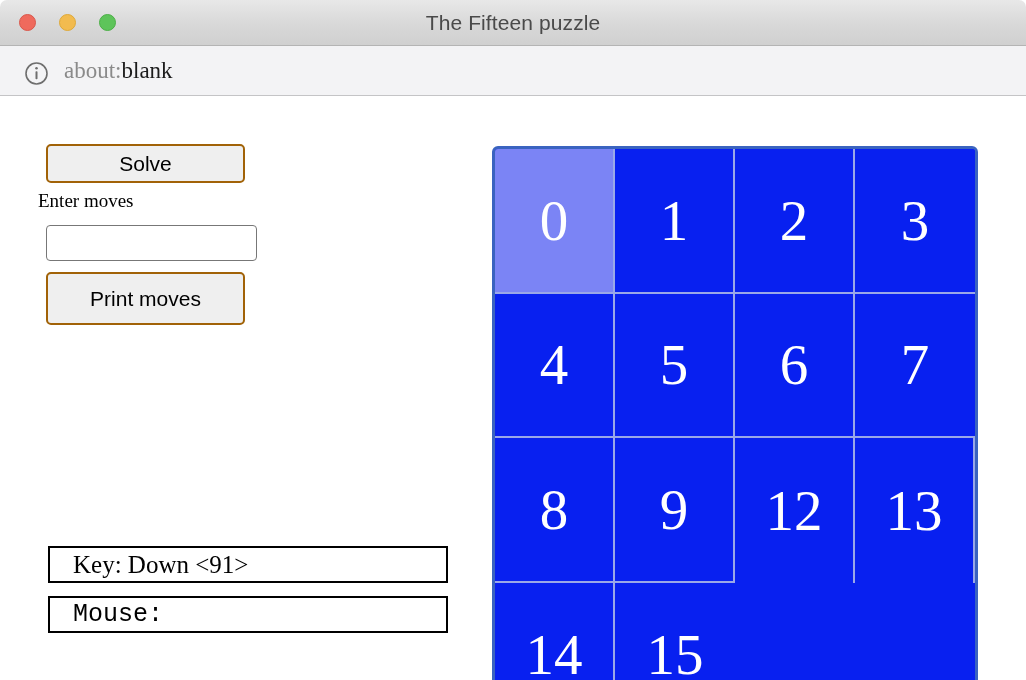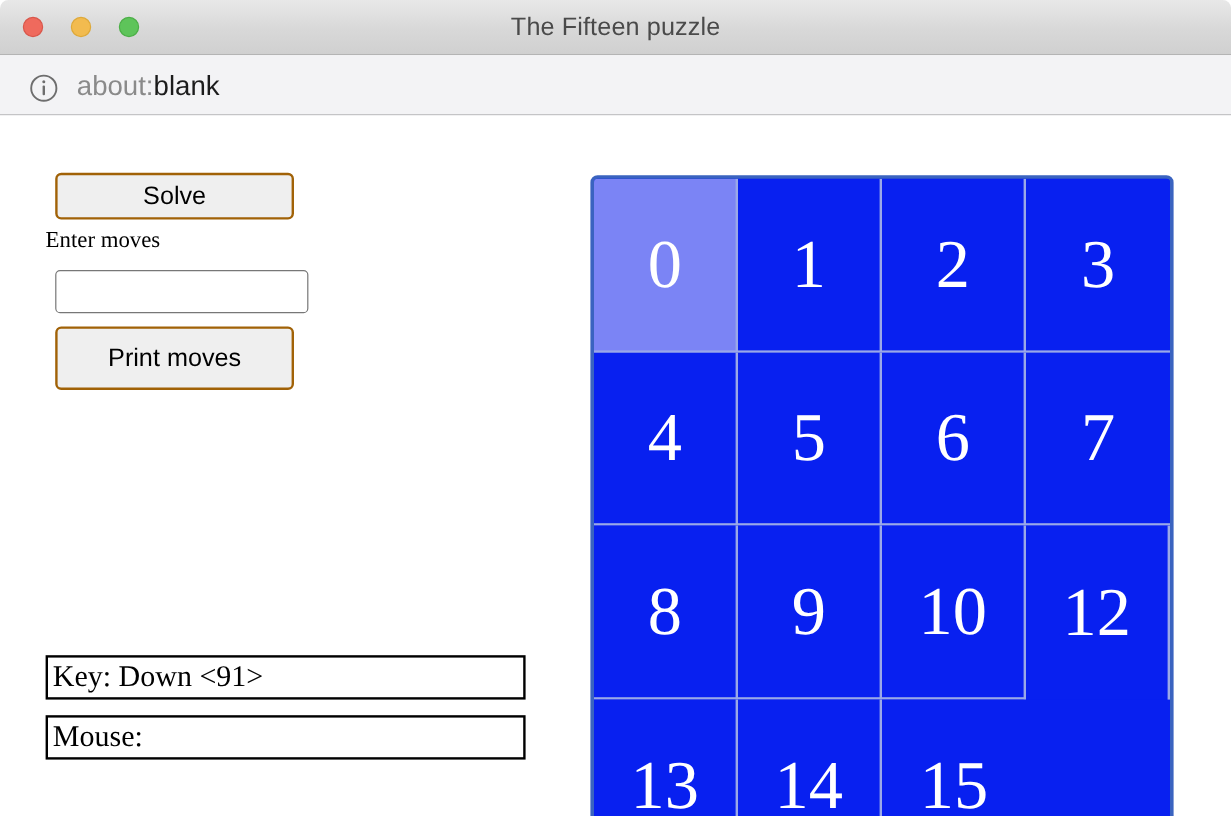--- a/index.html
+++ b/index.html
@@ -73,21 +73,21 @@
     position: absolute;
     left: 24px; top: 61px;
     width: 25px; height: 25px;
   }
   #url-text {
     position: absolute;
     left: 64px; top: 46px;
     height: 50px;
     line-height: 50px;
     font-size: 23px;
-    font-family: Liberation Sans, sans-serif;
+    font-family: Liberation Serif, serif;
     color: #8a8a8a;
     white-space: nowrap;
   }
   #url-text .url-strong { color: #1c1c1c; }
 
   
   #page {
     position: absolute;
     left: 0; top: 97px;
     width: 1026px;
@@ -137,36 +137,36 @@
     font-family: "Liberation Serif", serif;
     font-size: 19px;
     padding: 0 4px;
     color: #000000;
     outline: none;
   }
 
   
   .status-box {
     position: absolute;
-    left: 38px;
+    left: 48px;
     width: 400px;
     height: 37px;
     background: #ffffff;
     border: 2px solid #000000;
     box-sizing: border-box;
     font-family: "Liberation Serif", serif;
     font-size: 25px;
     color: #000000;
     line-height: 33px;
-    padding-left: 4px;
+    padding-left: 23px;
     white-space: nowrap;
     overflow: hidden;
   }
   #key-status  { top: 449px; }
-  #mouse-status{ top: 499px; }
+  #mouse-status{ top: 499px; font-family: Liberation Mono, monospace; }
 
   
   #puzzle-grid {
     position: absolute;
     left: 492px; top: 49px;
     width: 486px; height: 584px;
     background: #0820f0;
     border: 3px solid #3a63c0;
     border-radius: 6px;
     box-sizing: border-box;
@@ -254,23 +254,20 @@
         </div>
         <div class="tile col-last">
           <span>7</span>
         </div>
         <div class="tile">
           <span>8</span>
         </div>
         <div class="tile">
           <span>9</span>
         </div>
-        <div class="tile">
-          <span>10</span>
-        </div>
         <div class="tile row-last">
           <span>12</span>
         </div>
         <div class="tile row-last">
           <span>13</span>
         </div>
         <div class="tile row-last">
           <span>14</span>
         </div>
         <div class="tile col-last row-last">

